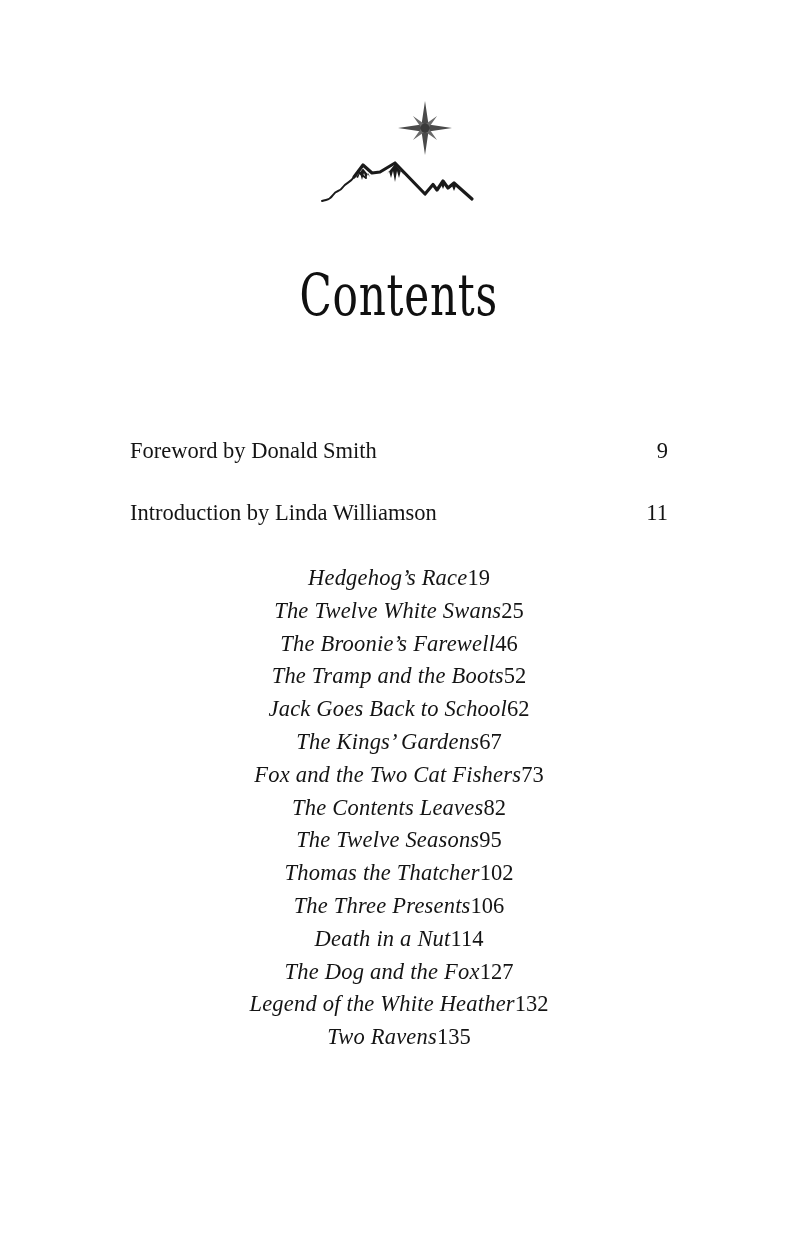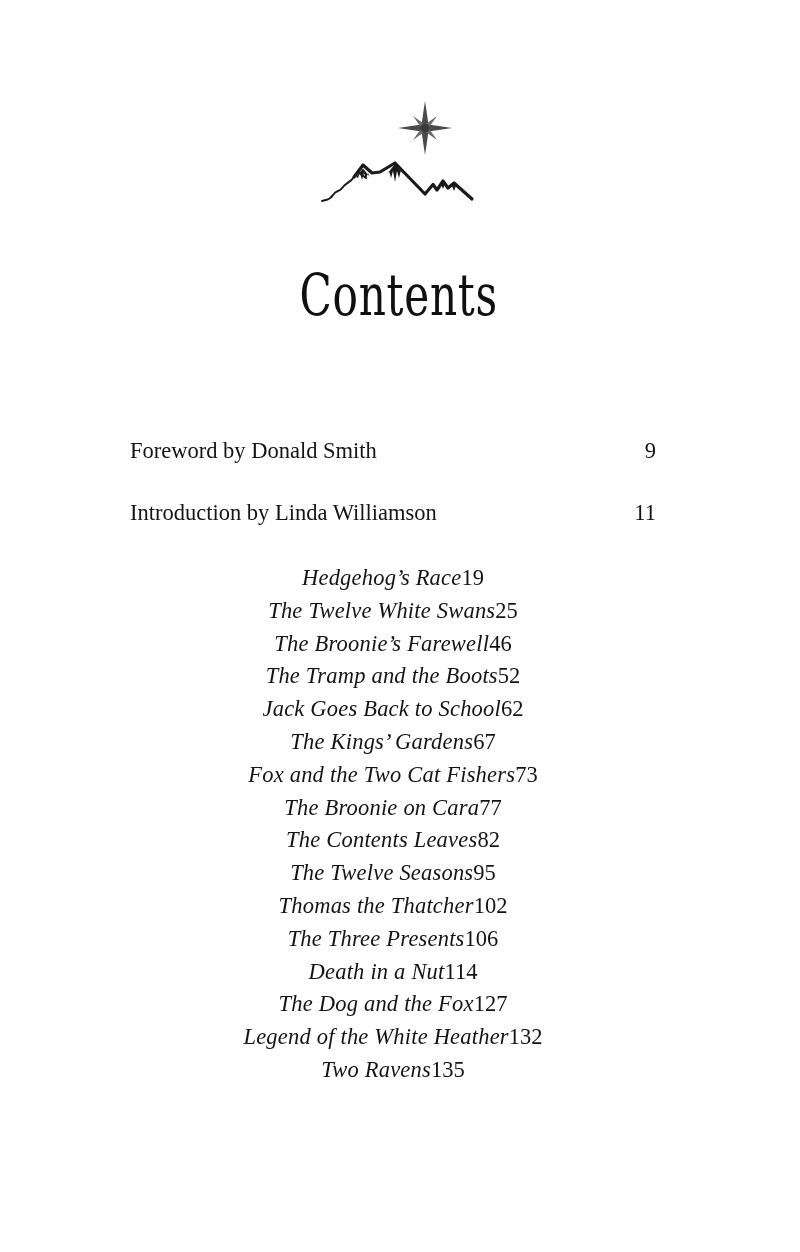--- a/index.html
+++ b/index.html
@@ -34,21 +34,21 @@
     font-weight: 500;
     letter-spacing: 1px;
     color: #101010;
     transform: scaleX(0.74);
     transform-origin: 395px 50%;
     white-space: nowrap;
   }
   .toc {
     position: absolute;
     left: 130px;
-    right: 136px;
+    right: 124px;
     top: 438px;
   }
   .row {
     display: flex;
     justify-content: space-between;
     align-items: baseline;
   }
   .row.front {
     height: 28px;
     margin-bottom: 34px;
@@ -138,24 +138,20 @@
       </div>
       <div class="row story">
         <span class="toc-title">The Kings’ Gardens</span>
         <span class="toc-page">67</span>
       </div>
       <div class="row story">
         <span class="toc-title">Fox and the Two Cat Fishers</span>
         <span class="toc-page">73</span>
       </div>
       <div class="row story">
-        <span class="toc-title">The Broonie on Cara</span>
-        <span class="toc-page">77</span>
-      </div>
-      <div class="row story">
         <span class="toc-title">The Contents Leaves</span>
         <span class="toc-page">82</span>
       </div>
       <div class="row story">
         <span class="toc-title">The Twelve Seasons</span>
         <span class="toc-page">95</span>
       </div>
       <div class="row story">
         <span class="toc-title">Thomas the Thatcher</span>
         <span class="toc-page">102</span>

